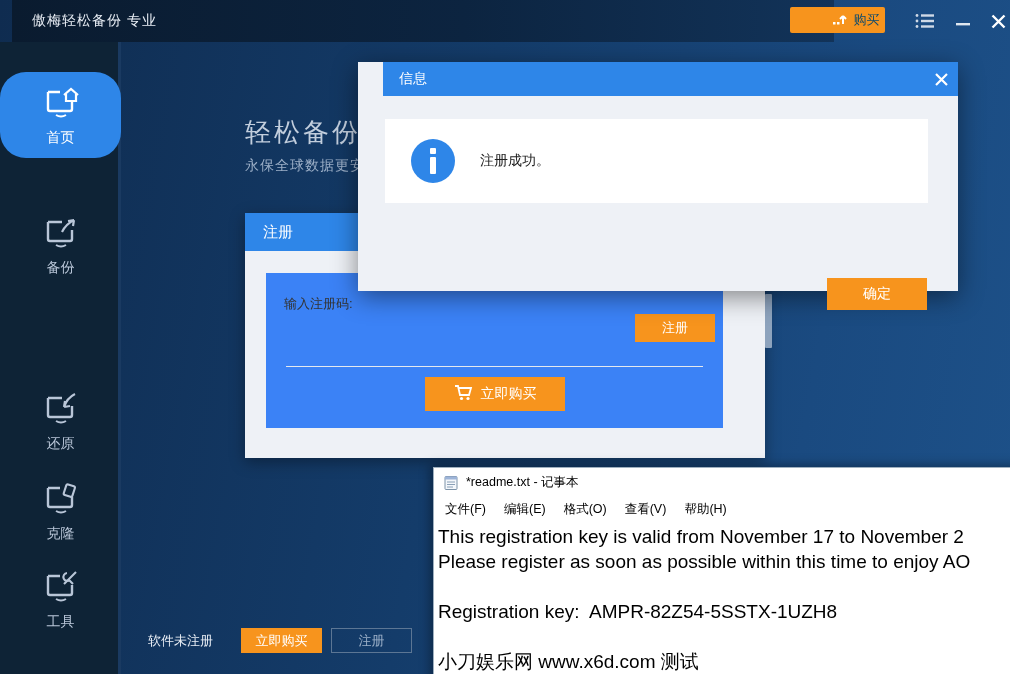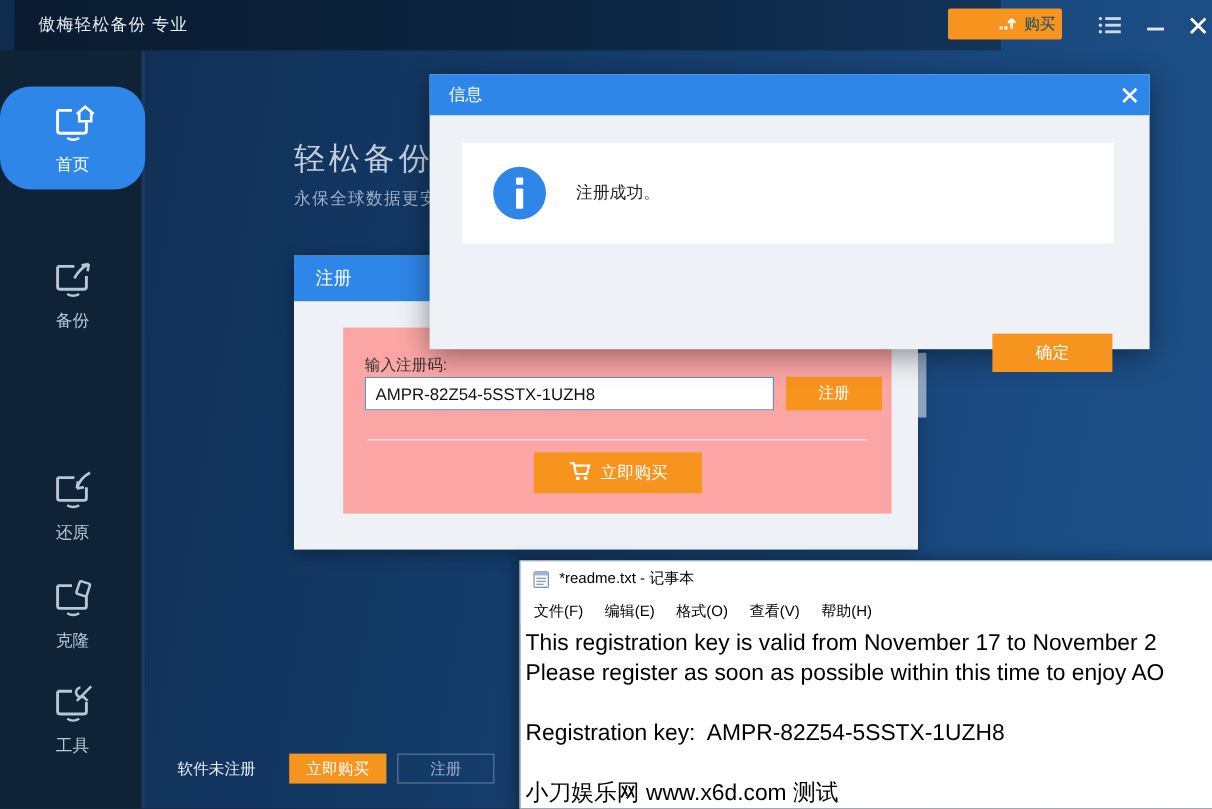--- a/index.html
+++ b/index.html
@@ -42,21 +42,21 @@
   .page-sub   { position:absolute; left:245px; top:157px; font-size:14px; color:#9db0c8; letter-spacing:1px; z-index:5; }
   
   .reg-panel {
     position:absolute; left:245px; top:213px; width:520px; height:245px;
     background:#eef1f6; z-index:6; box-shadow:0 4px 14px rgba(0,0,0,.35);
   }
   .reg-head {
     height:38px; background:#2e86e8; color:#fff; font-size:15px;
     display:flex; align-items:center; padding-left:18px;
   }
-  .reg-box { position:absolute; left:41px; top:60px; width:457px; height:155px; background:#fca5a5; }
+  .reg-box { position:absolute; left:21px; top:60px; width:457px; height:155px; background:#3b82f6; }
   .reg-label { position:absolute; left:18px; top:22px; font-size:13px; color:#333; }
   .reg-input {
     position:absolute; left:18px; top:41px; width:341px; height:28px;
     border:1px solid #6b8db0; font-size:14px; padding:0 8px; color:#111;
     font-family:"Liberation Sans", sans-serif; background:#fff;
   }
   .reg-btn {
     position:absolute; left:369px; top:41px; width:80px; height:28px;
     background:#f7941d; border:none; color:#fff; font-size:13px; cursor:pointer;
   }
@@ -75,21 +75,21 @@
   }
   .status-reg {
     position:absolute; left:331px; top:628px; width:81px; height:25px;
     background:transparent; border:1px solid #5c7694; color:#9db1c9; font-size:13px; cursor:pointer; z-index:5;
   }
   
   .dialog {
     position:absolute; left:358px; top:62px; width:600px; height:229px;
     background:#eef1f6; z-index:20; box-shadow:0 6px 24px rgba(0,0,0,.45);
   }
-  .dlg-head { height:34px; background:#2e86e8; display:flex; align-items:center; }
+  .dlg-head { height:34px; background:#2e86e8; display:flex; align-items:center;margin-left:25px; }
   .dlg-title { color:#fff; font-size:14px; margin-left:16px; flex:1; }
   .dlg-close { width:34px; height:34px; display:flex; align-items:center; justify-content:center; cursor:pointer; }
   .dlg-msgbox {
     position:absolute; left:27px; top:57px; width:543px; height:84px; background:#fff;
     display:flex; align-items:center;
   }
   .info-circle {
     width:44px; height:44px; border-radius:50%; background:#2e86e8; margin-left:26px;
     position:relative; flex:0 0 auto;
   }
@@ -196,21 +196,20 @@
 
   <div class="page-title">轻松备份</div>
   <div class="page-sub">永保全球数据更安全</div>
 
   <div class="reg-panel">
     <div class="reg-head">
       <span>注册</span>
     </div>
     <div class="reg-box">
       <div class="reg-label">输入注册码:</div>
-      <input class="reg-input" type="text" value="AMPR-82Z54-5SSTX-1UZH8" style="">
       <button class="reg-btn">注册</button>
       <div class="reg-divider"></div>
       <button class="reg-buy">
         <span>
           <svg width="19" height="17" viewBox="0 0 19 17" fill="none">
             <path d="M1 2 h3 l2 9 h9 l2 -7 H5" stroke="#fff" stroke-width="1.8"></path>
             <circle cx="7.5" cy="14.5" r="1.6" fill="#fff"></circle>
             <circle cx="14" cy="14.5" r="1.6" fill="#fff"></circle>
           </svg>
         </span>

